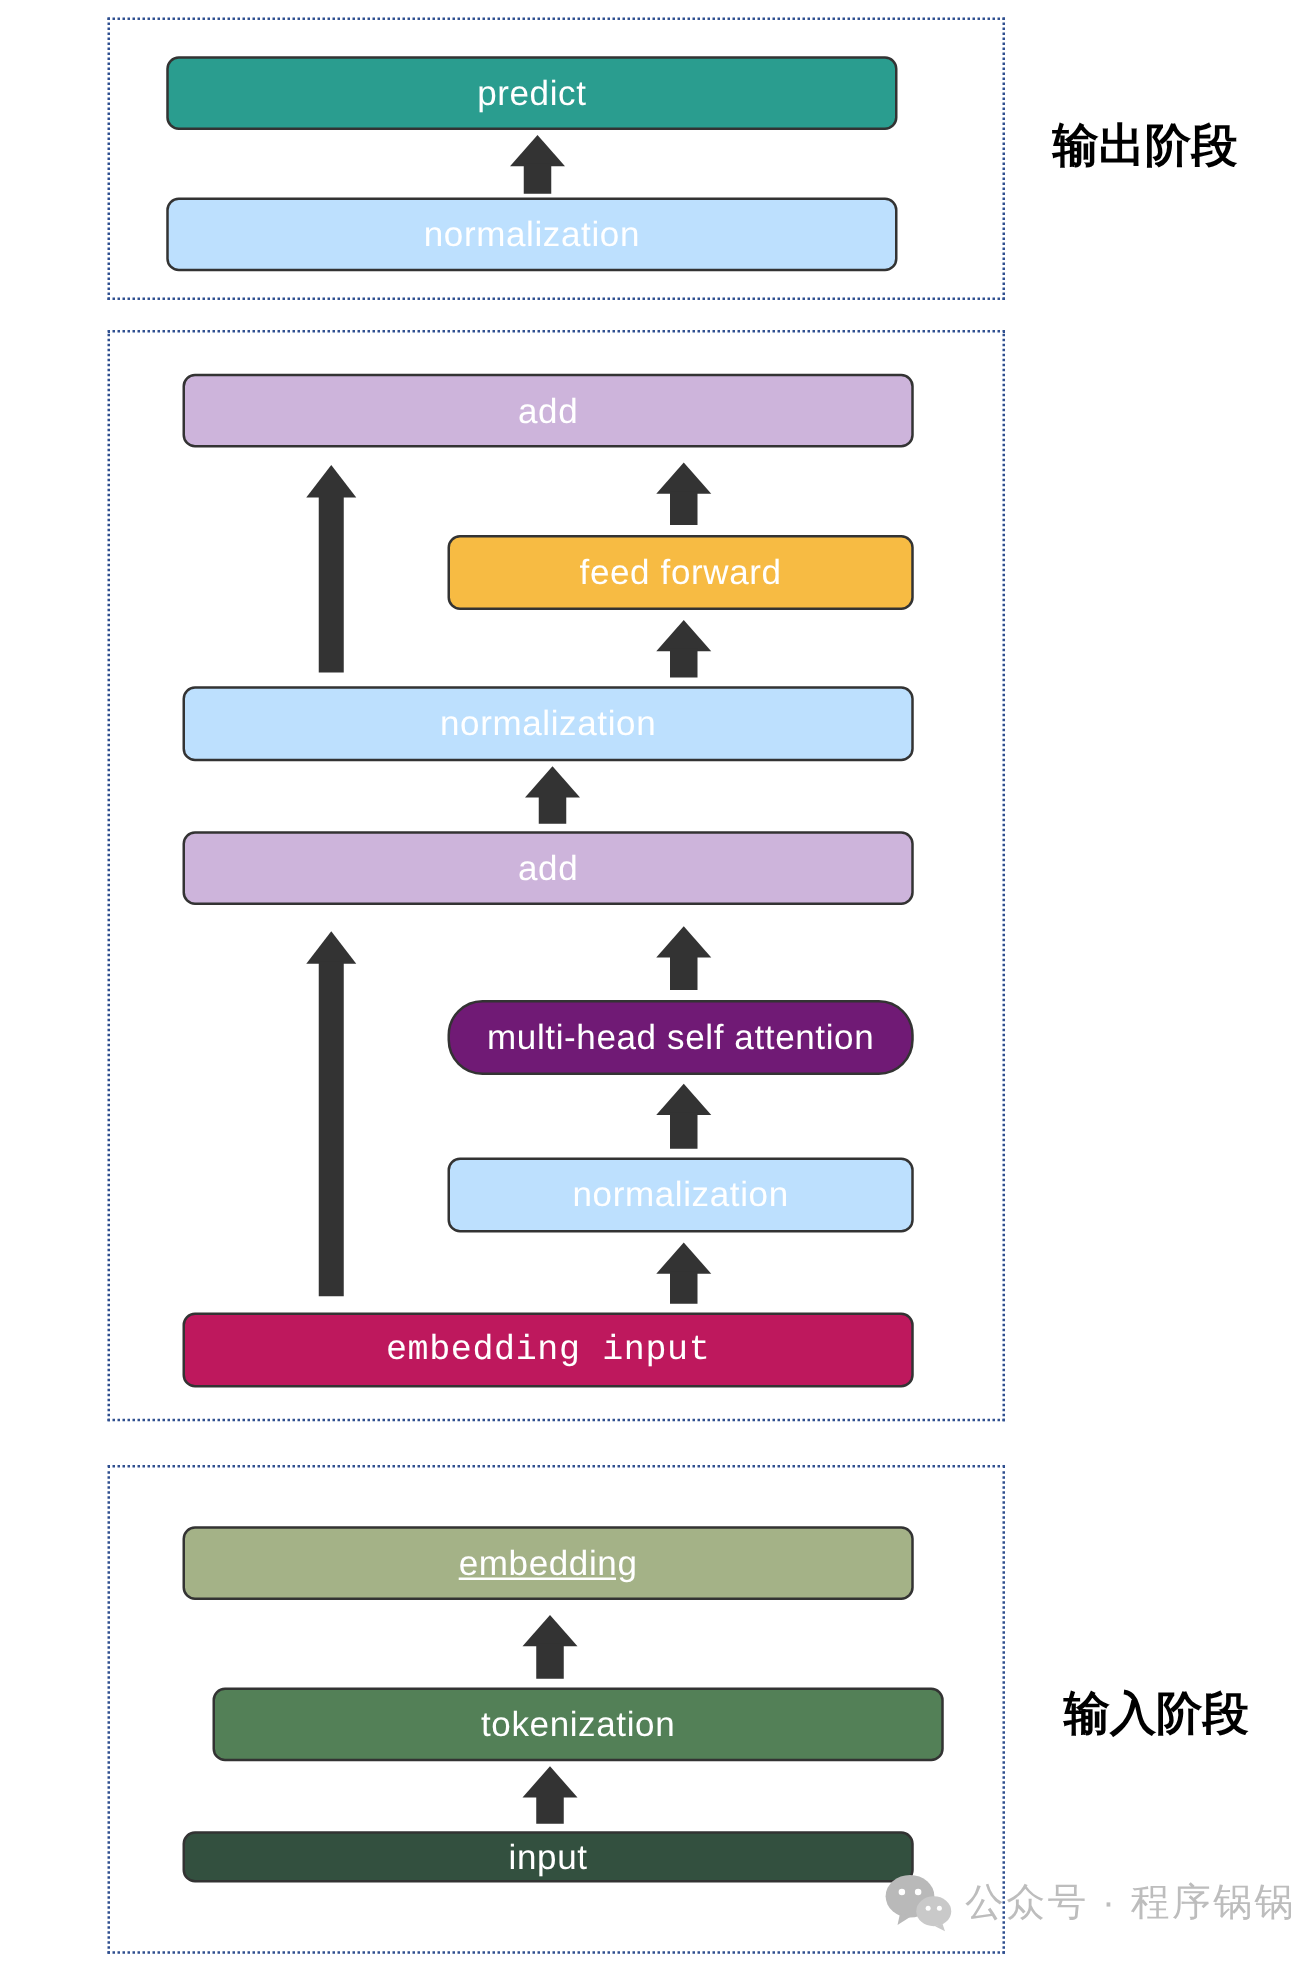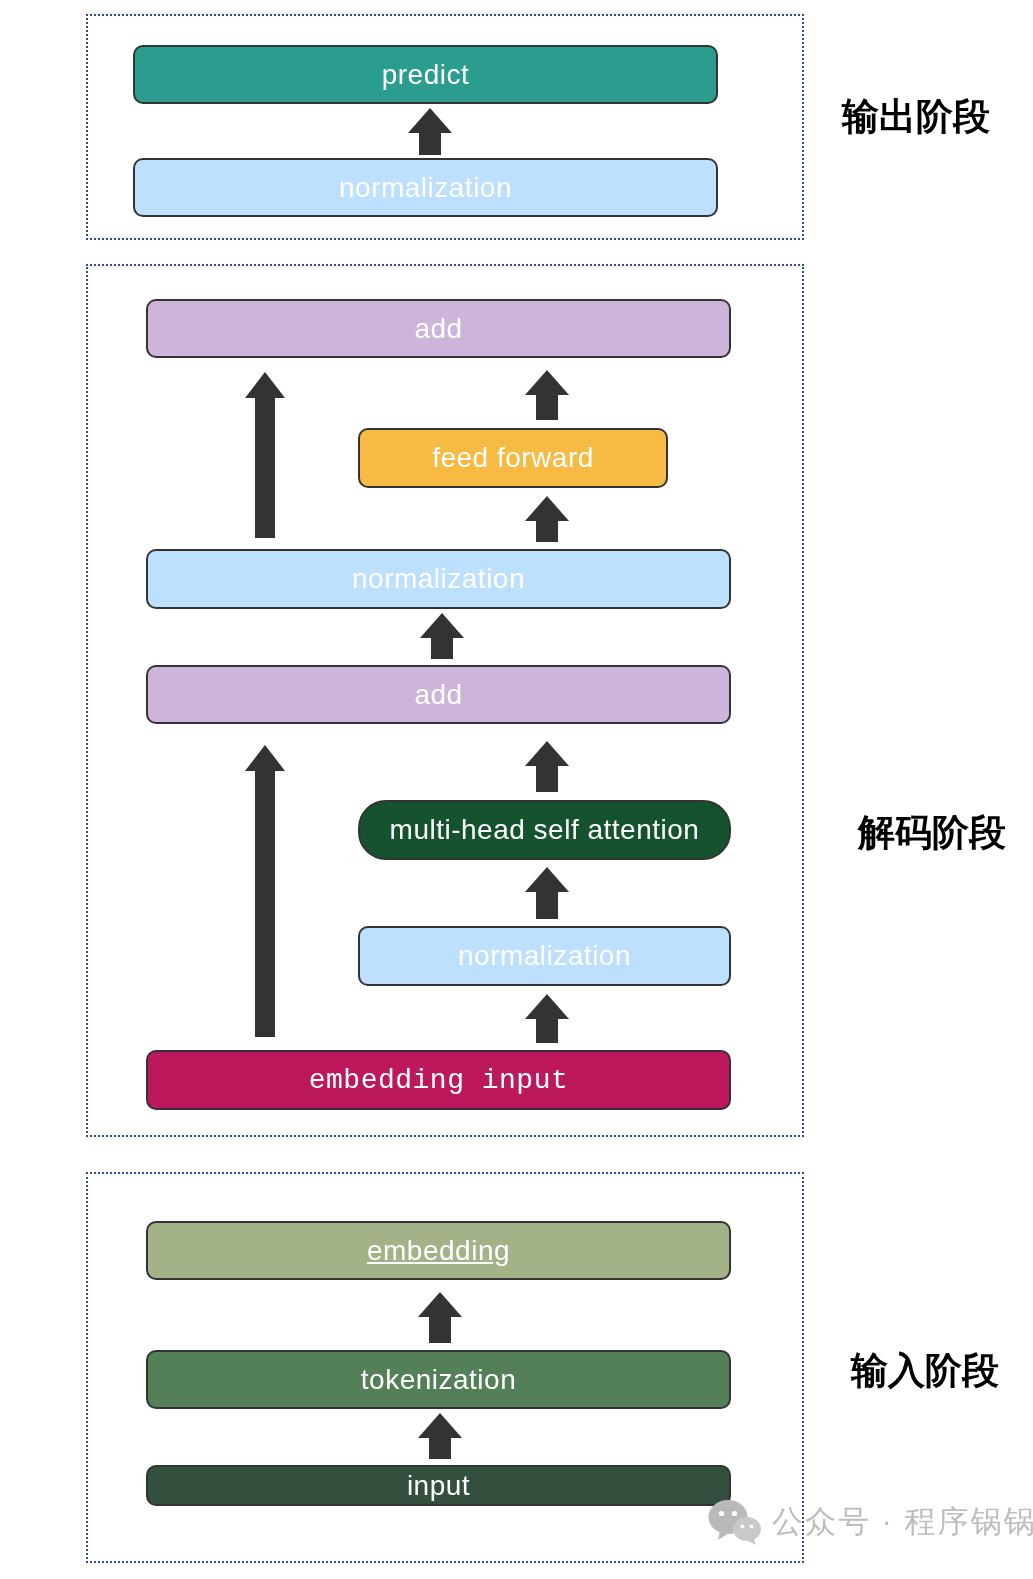--- a/index.html
+++ b/index.html
@@ -27,21 +27,21 @@
     color: #ffffff;
     font-size: 28px;
     display: flex;
     align-items: center;
     justify-content: center;
     letter-spacing: 0.5px;
   }
   .b-predict   { left: 133px; top: 45px;   width: 585px; height: 59px; }
   .b-norm-top  { left: 133px; top: 158px;  width: 585px; height: 59px; }
   .b-add1      { left: 146px; top: 299px;  width: 585px; height: 59px; }
-  .b-ff        { left: 358px; top: 428px;  width: 310px; height: 60px; }
+  .b-ff        { left: 358px; top: 428px;  width: 373px; height: 60px; }
   .b-norm-mid  { left: 146px; top: 549px;  width: 585px; height: 60px; }
   .b-add2      { left: 146px; top: 665px;  width: 585px; height: 59px; }
   .b-mhsa      { left: 358px; top: 800px;  width: 373px; height: 60px; }
   .b-norm-low  { left: 358px; top: 926px;  width: 373px; height: 60px; }
   .b-embin     { left: 146px; top: 1050px; width: 585px; height: 60px; }
   .b-embedding { left: 146px; top: 1221px; width: 585px; height: 59px; }
   .b-token     { left: 146px; top: 1350px; width: 585px; height: 59px; }
   .b-input     { left: 146px; top: 1465px; width: 585px; height: 41px; }
 
   .stage-label {
@@ -111,38 +111,37 @@
 
   <div class="box b-norm-mid" style="background-color: rgb(189, 224, 254);">normalization</div>
 
   <div class="arrow" style="left:420px; top:613px; height:46px;"></div>
 
   <div class="box b-add2" style="background-color: rgb(205, 180, 219);">add</div>
 
   <div class="arrow long" style="left:245px; top:745px; height:292px;"></div>
   <div class="arrow" style="left:525px; top:741px; height:51px;"></div>
 
-  <div class="box b-mhsa" style="background-color: #14532d; border-radius: 28px;">multi-head self attention</div>
+  <div class="box b-mhsa" style="background-color: #701a75; border-radius: 28px;">multi-head self attention</div>
 
   <div class="arrow" style="left:525px; top:867px; height:52px;"></div>
 
   <div class="box b-norm-low" style="background-color: rgb(189, 224, 254);">normalization</div>
 
   <div class="arrow" style="left:525px; top:994px; height:49px;"></div>
 
   <div class="box b-embin" style="background-color: #be185d; font-family: Liberation Mono, monospace;">embedding input</div>
 
   <div class="box b-embedding" style="background-color: rgb(164, 178, 135); text-decoration: underline;">embedding</div>
   <div class="arrow" style="left:418px; top:1292px; height:51px;"></div>
-  <div class="box b-token" style="background-color: rgb(83, 128, 87);">tokenization</div>
+  <div class="box b-token" style="background-color: rgb(83, 128, 87); margin-left: 24px;">tokenization</div>
   <div class="arrow" style="left:418px; top:1413px; height:46px;"></div>
   <div class="box b-input" style="background-color: rgb(51, 80, 63);">input</div>
 
   <div class="stage-label l-output">输出阶段</div>
-  <div class="stage-label l-decode">解码阶段</div>
   <div class="stage-label l-input">输入阶段</div>
 
   <div class="watermark">
     <span style="display:inline-flex;">
       <svg width="54" height="48" viewBox="0 0 54 48" xmlns="http://www.w3.org/2000/svg">
         <ellipse cx="20" cy="19" rx="19.5" ry="17" fill="#b9b9b9"></ellipse>
         <path d="M12 33 L10 42 L21 35 Z" fill="#b9b9b9"></path>
         <circle cx="13.5" cy="15.5" r="2.6" fill="#ffffff"></circle>
         <circle cx="26.5" cy="15.5" r="2.6" fill="#ffffff"></circle>
         <ellipse cx="39" cy="31" rx="14" ry="12" fill="#c9c9c9"></ellipse>

